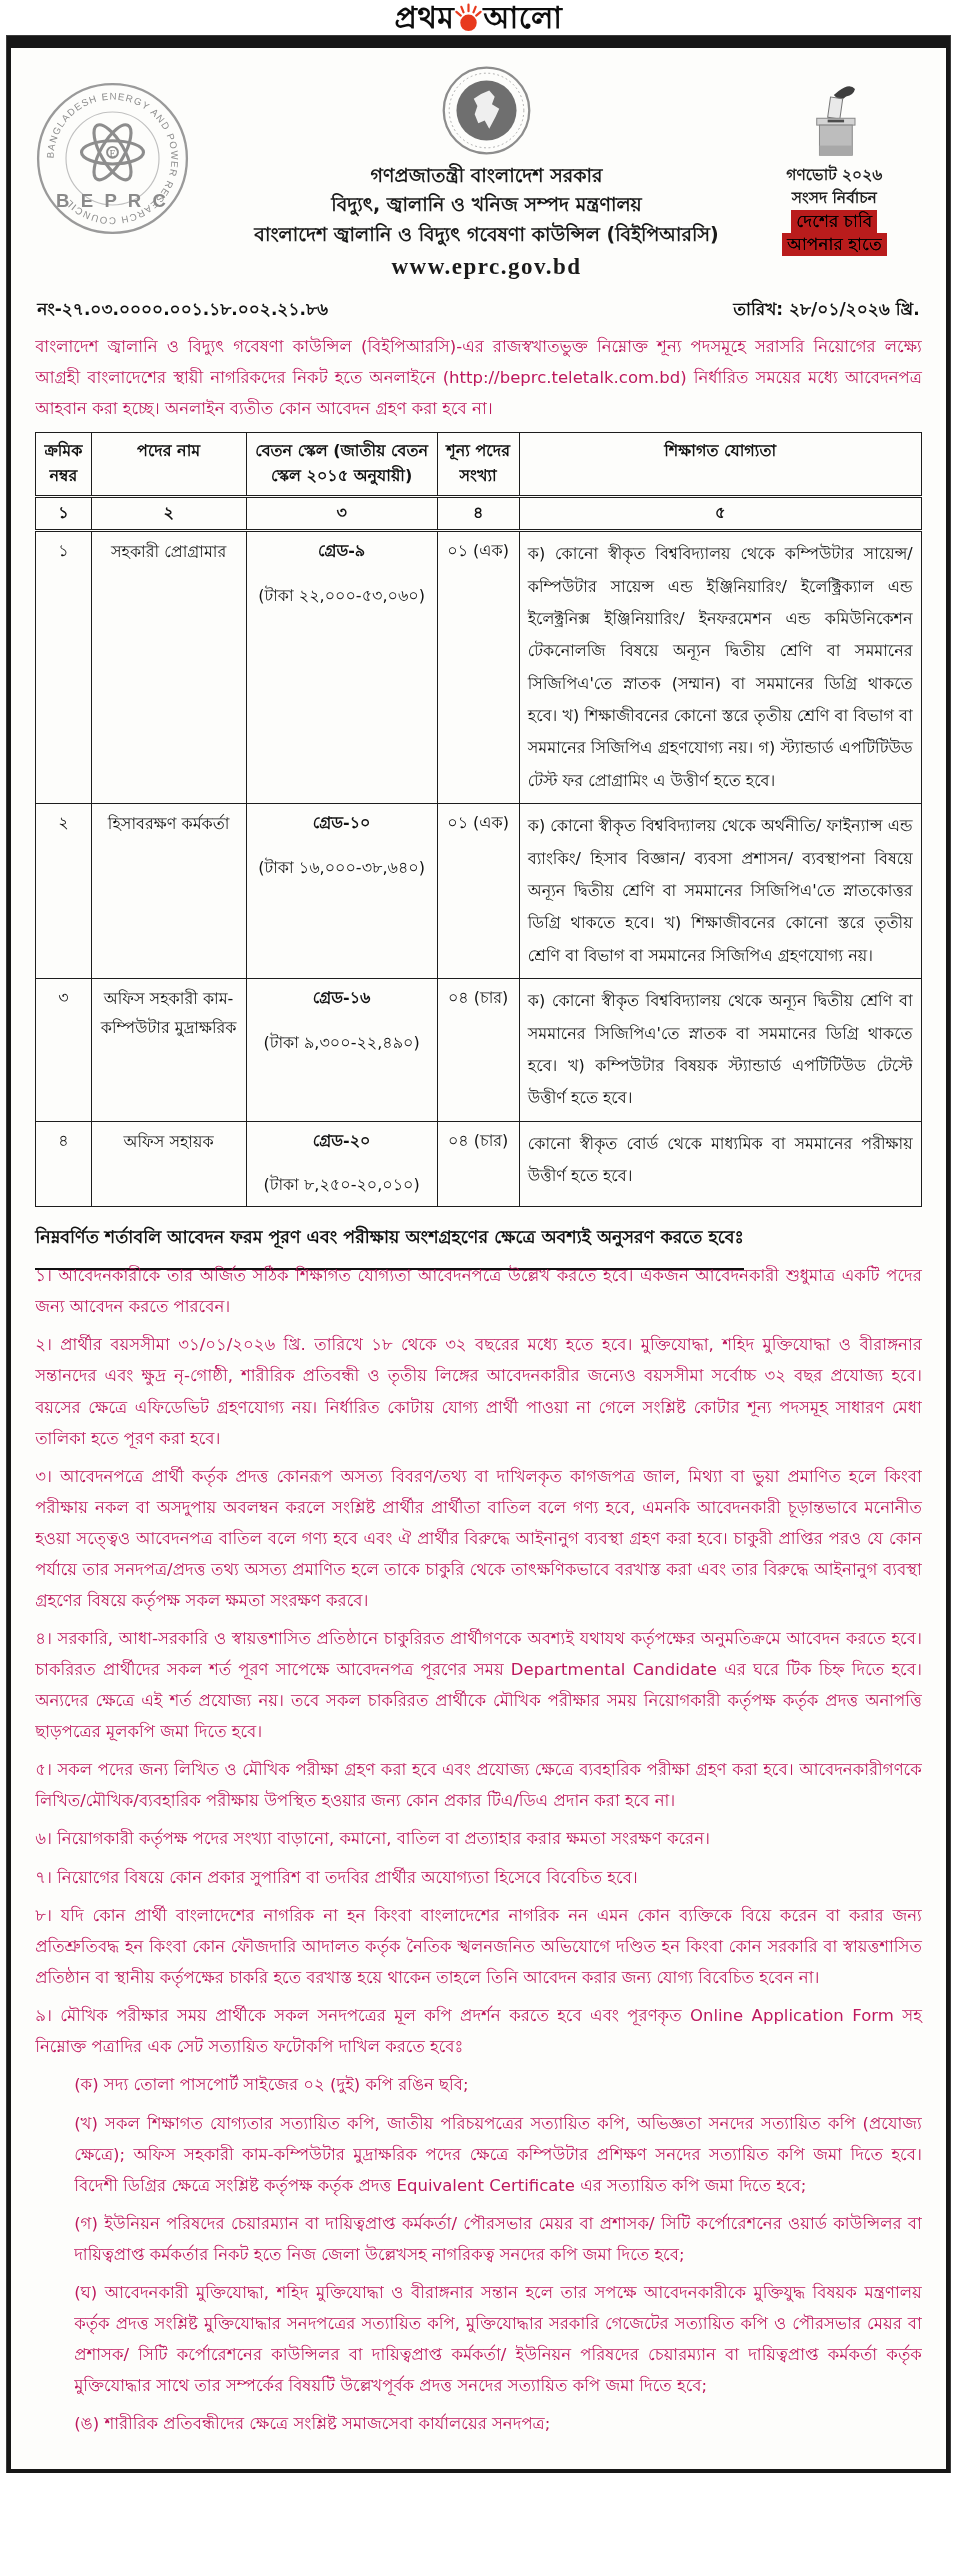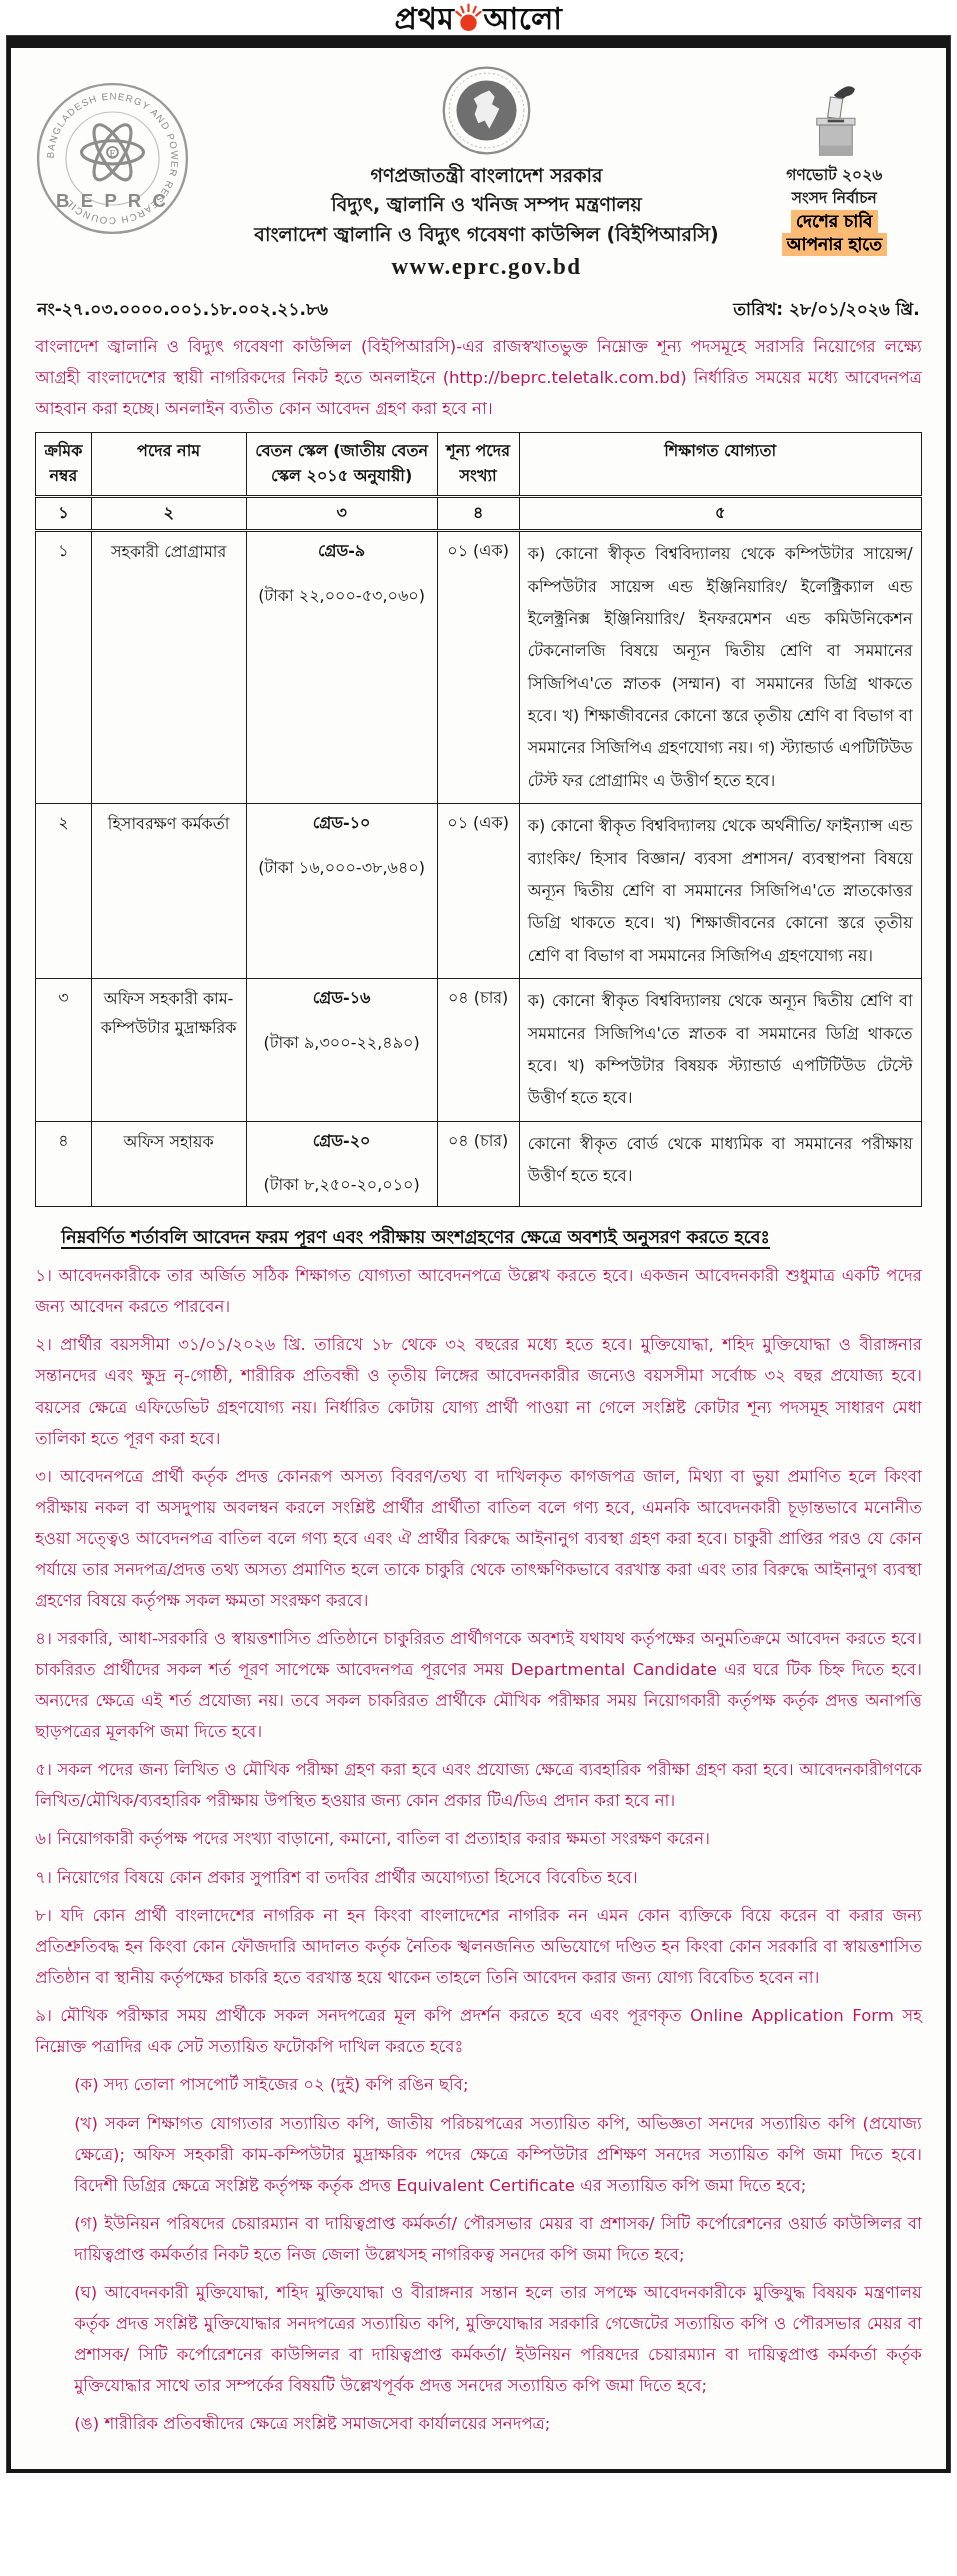--- a/index.html
+++ b/index.html
@@ -1,41 +1,41 @@
 <!DOCTYPE html>
 <html lang="bn" style="font-size:8.2px"><head>
 <meta charset="utf-8">
 <style>
   html,body{margin:0;padding:0;background:#ffffff;}
   body{width:957px;font-family:"DejaVu Sans","Liberation Sans",sans-serif;color:#121212;}
   .page{width:957px;background:#ffffff;}
 
   
-  .masthead{display:flex;justify-content:center;align-items:center;gap:1px;padding:3.1px 0 2.1px;}
+  .masthead{display:flex;justify-content:center;align-items:flex-start;gap:1px;padding:3.1px 0 2.1px;}
   .mast-word{font-size:30px;font-weight:800;letter-spacing:0.5px;color:#0d0d0d;line-height:1.0;}
   .mast-sun{width:33px;height:33px;margin:0 -3.1px -2.1px -3.1px;}
 
   
   .ad{margin:0 7.2px;background:#fdfdfb;border:4.6px solid #171717;border-top:12.4px solid #171717;
       box-shadow:0 0 0 1px #3c3c3c;padding:14.4px 24px 23px 24px;}
 
   
   .hdr{display:grid;grid-template-columns:191px 1fr 175px;align-items:start;}
   .hdr-left{padding-top:18.5px;}
   .hdr-left svg{width:155px;height:155px;}
   .hdr-center{text-align:center;}
   .hdr-center .seal{width:91px;height:91px;margin:2.1px auto 3.1px;}
   .org-line{font-size:19px;font-weight:600;line-height:1.55;color:#1a1a1a;}
   .website{display:inline-block;margin-top:5.2px;font-family:"Liberation Serif","DejaVu Serif",serif;
            font-size:23px;letter-spacing:1.5px;color:#1a1a1a;font-weight:600;}
   .hdr-right{text-align:center;padding-top:17.5px;}
   .hdr-right svg{width:77px;height:82px;}
   .election-line{font-size:15.5px;font-weight:600;line-height:1.5;color:#222;}
-  .election-heavy{display:inline-block;font-size:17px;font-weight:700;line-height:1.35;color:#000;
-                  background:#fdba74;padding:0 5.2px;text-shadow:0 0 0.5px #000;}
+  .election-heavy{display:inline-block;font-size:17px;font-weight:400;line-height:1.35;color:#000;
+                  background:#b91c1c;padding:0 5.2px;text-shadow:0 0 0.5px #000;}
 
   .memo-row{display:flex;justify-content:space-between;font-size:17px;margin:15.5px 2.1px 3.1px 2.1px;font-weight:600;}
 
   h1.title{text-align:center;font-size:31px;font-weight:800;margin:15.5px 0 9.3px;color:#0c0c0c;}
   h1.title span{border-bottom:2.6px solid #0c0c0c;padding-bottom:4.1px;}
 
   p.body-text{font-size:16.5px;line-height:1.88;text-align:justify;margin:7.2px 0;color:#be185d;}
   .sub{padding-left:39px;}
 
   
@@ -44,21 +44,21 @@
   table.vtab th{text-align:center;font-weight:700;line-height:1.55;}
   tr.numrow td{text-align:center;padding:2.1px 0;font-weight:600;border-top-width:3.1px;border-bottom-width:3.1px;
                border-top-style:double;border-bottom-style:double;}
   td.cc{text-align:center;}
   td.post-cell{text-align:center;line-height:1.8;}
   .grade{display:block;text-align:center;font-weight:600;}
   .scale{display:block;text-align:center;margin-top:17.5px;}
   td.qual{line-height:2.02;text-align:justify;}
 
   h2.conditions{font-size:17.5px;font-weight:800;margin:17.5px 0 7.2px;color:#111;}
-  h2.conditions span{border-bottom:2.1px solid #111;padding-bottom:0;margin-left:26px;}
+  h2.conditions span{border-bottom:2.1px solid #111;padding-bottom:21px;}
 </style>
 </head>
 <body>
 
 <div class="page">
 
   <header class="masthead">
     <span class="mast-word">প্রথম</span>
     <span class="mast-sun">
       <svg viewBox="0 0 60 60" width="33" height="33">

